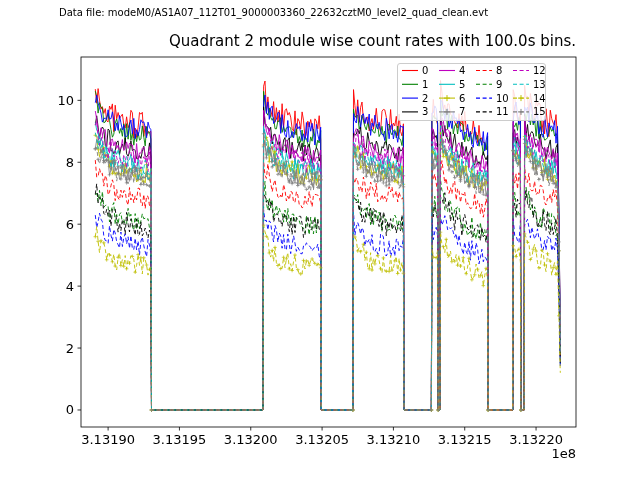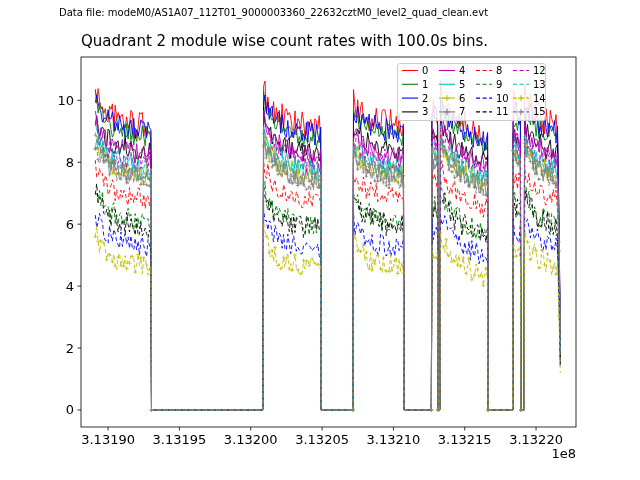--- a/index.html
+++ b/index.html
@@ -1,19 +1,19 @@
 <!DOCTYPE html>
 <html><head>
 <meta charset="utf-8">
 <style>
   html,body{margin:0;padding:0;background:#fff;}
   #figure{position:relative;width:640px;height:480px;background:#ffffff;
           font-family:"DejaVu Sans","Liberation Sans",sans-serif;color:#000;overflow:hidden;}
   #datafile-text{position:absolute;left:59px;top:7px;font-size:10px;white-space:nowrap;}
-  #plot-title{position:absolute;left:81px;top:32px;width:495px;text-align:left;font-size:15px;white-space:nowrap;}
+  #plot-title{position:absolute;left:81px;top:32px;width:495px;text-align:right;font-size:15px;white-space:nowrap;}
   #plot-svg{position:absolute;left:0;top:0;}
 </style>
 </head>
 <body>
 
 <div id="figure">
   <div id="datafile-text">Data file: modeM0/AS1A07_112T01_9000003360_22632cztM0_level2_quad_clean.evt</div>
   <div id="plot-title">Quadrant 2 module wise count rates with 100.0s bins.</div>
   <svg id="plot-svg" width="640" height="480" viewBox="0 0 640 480" xmlns="http://www.w3.org/2000/svg">
       <g>

